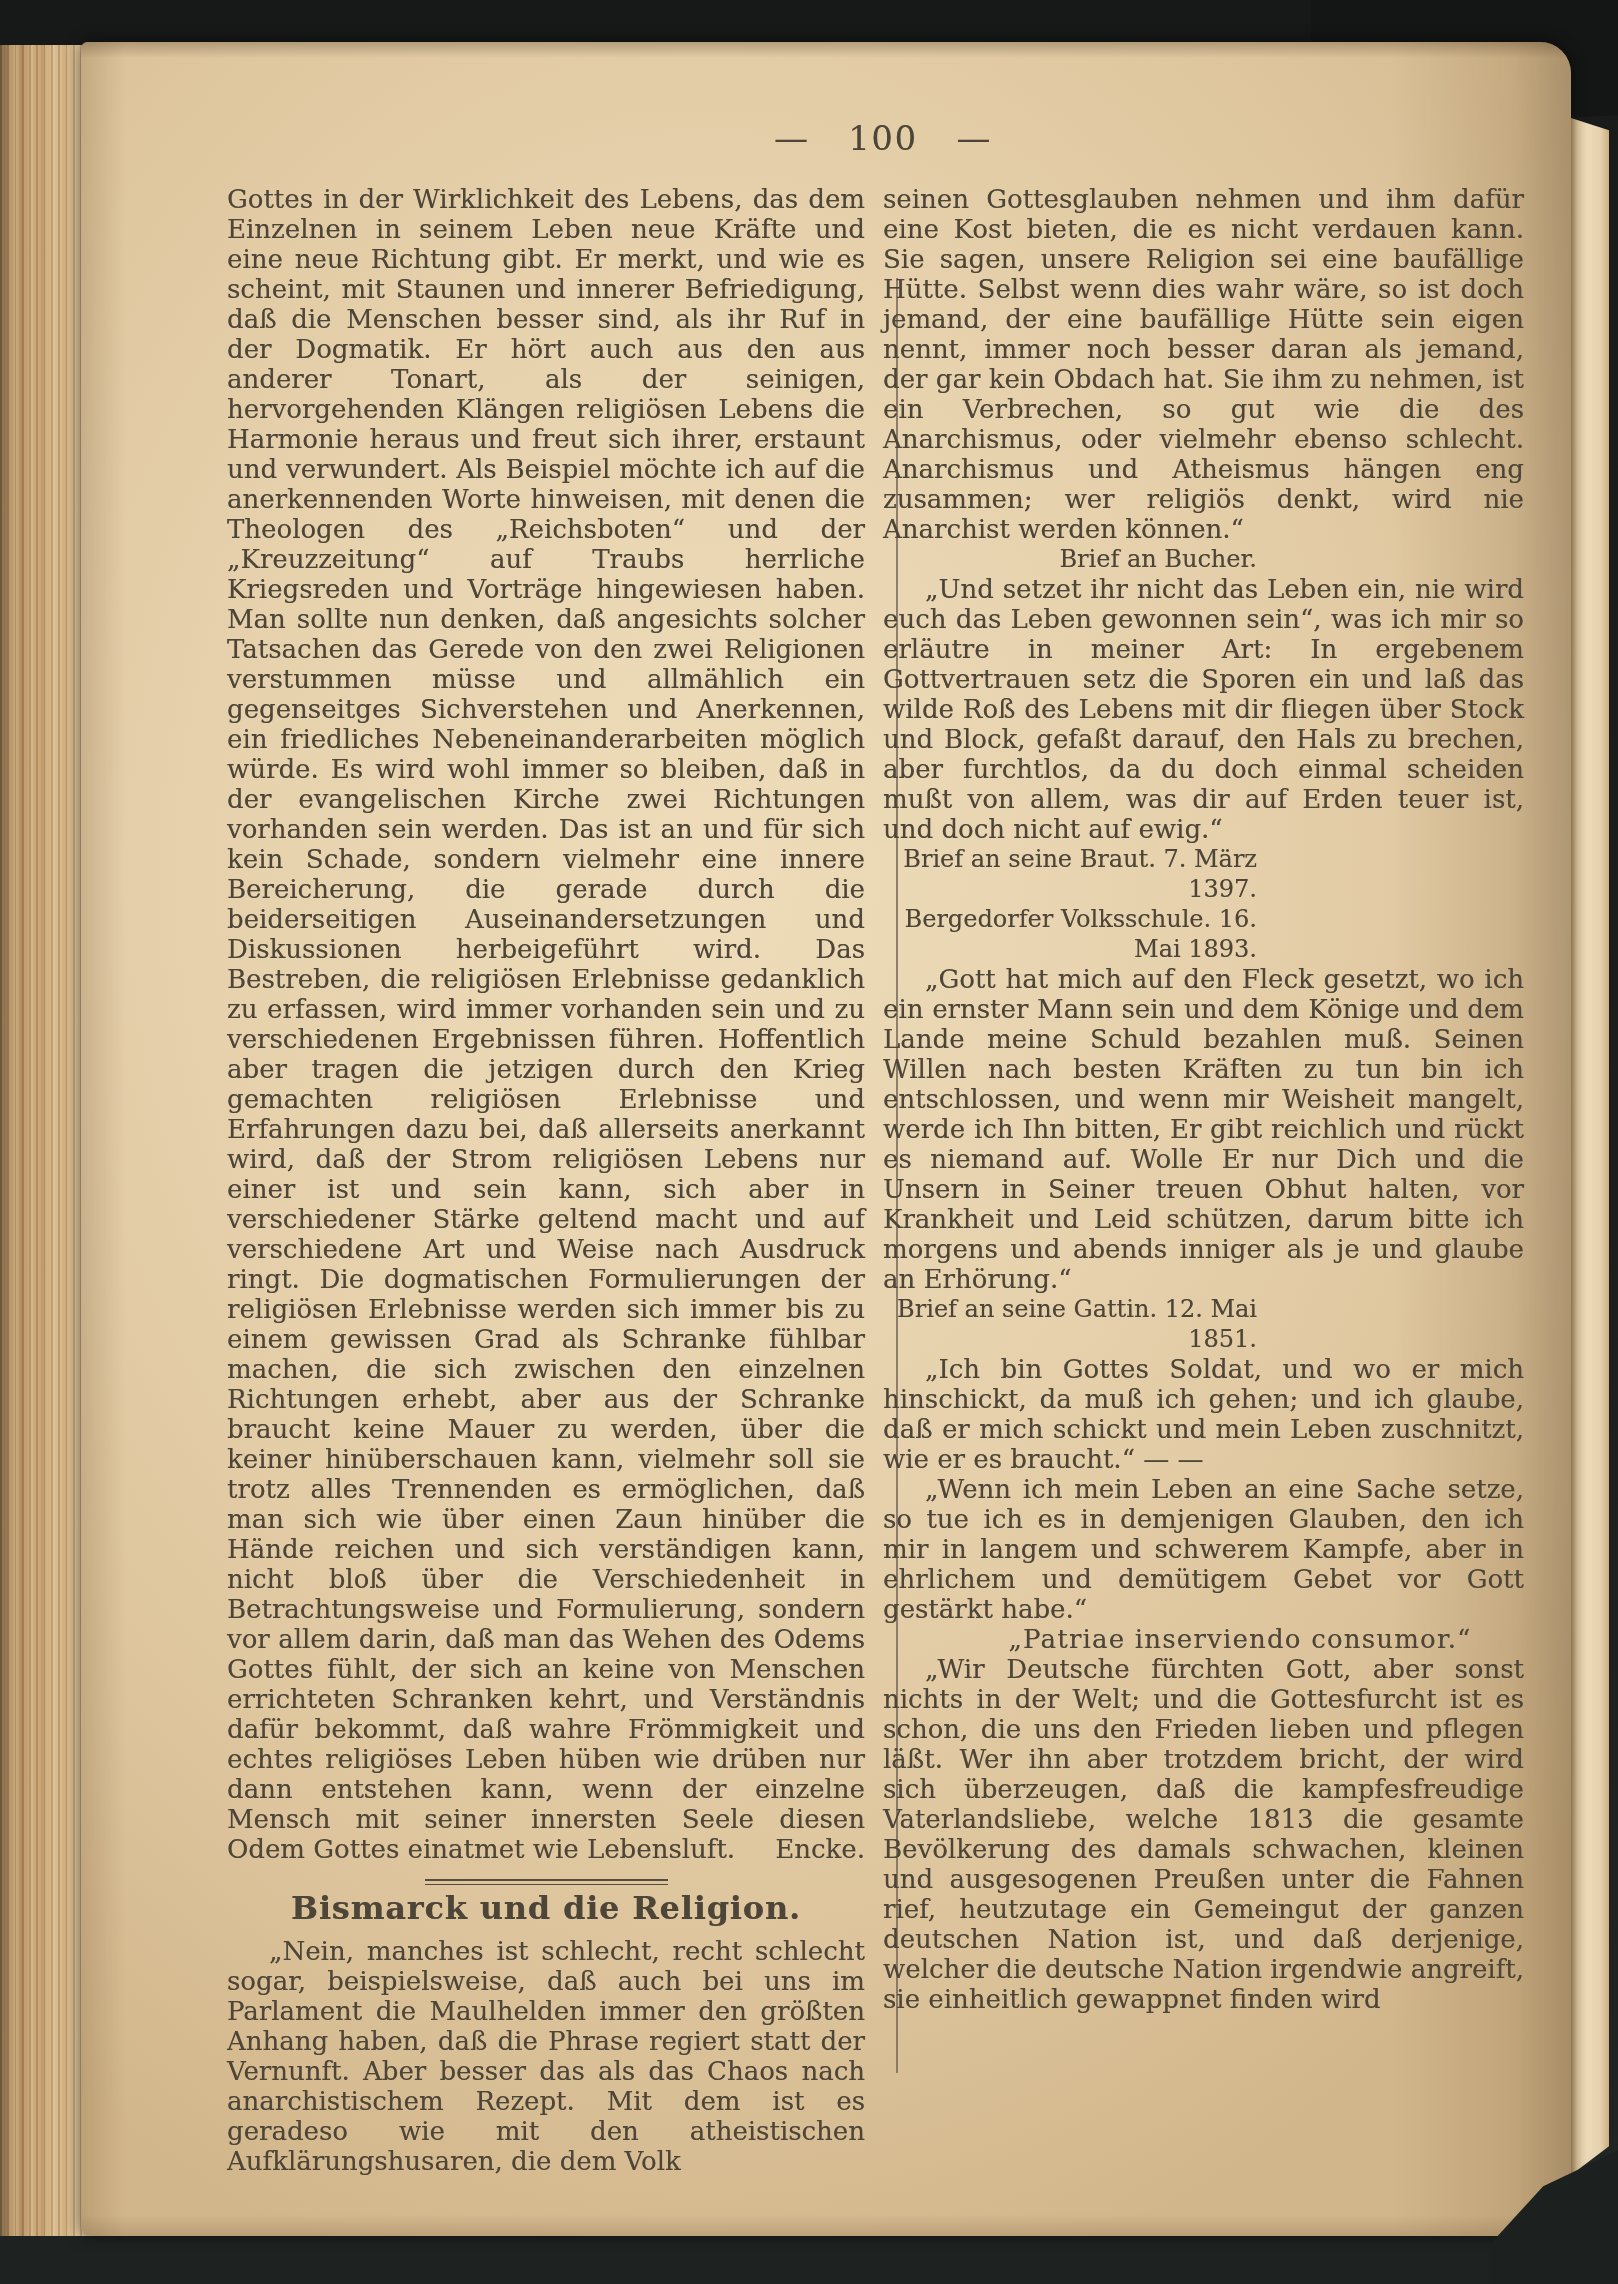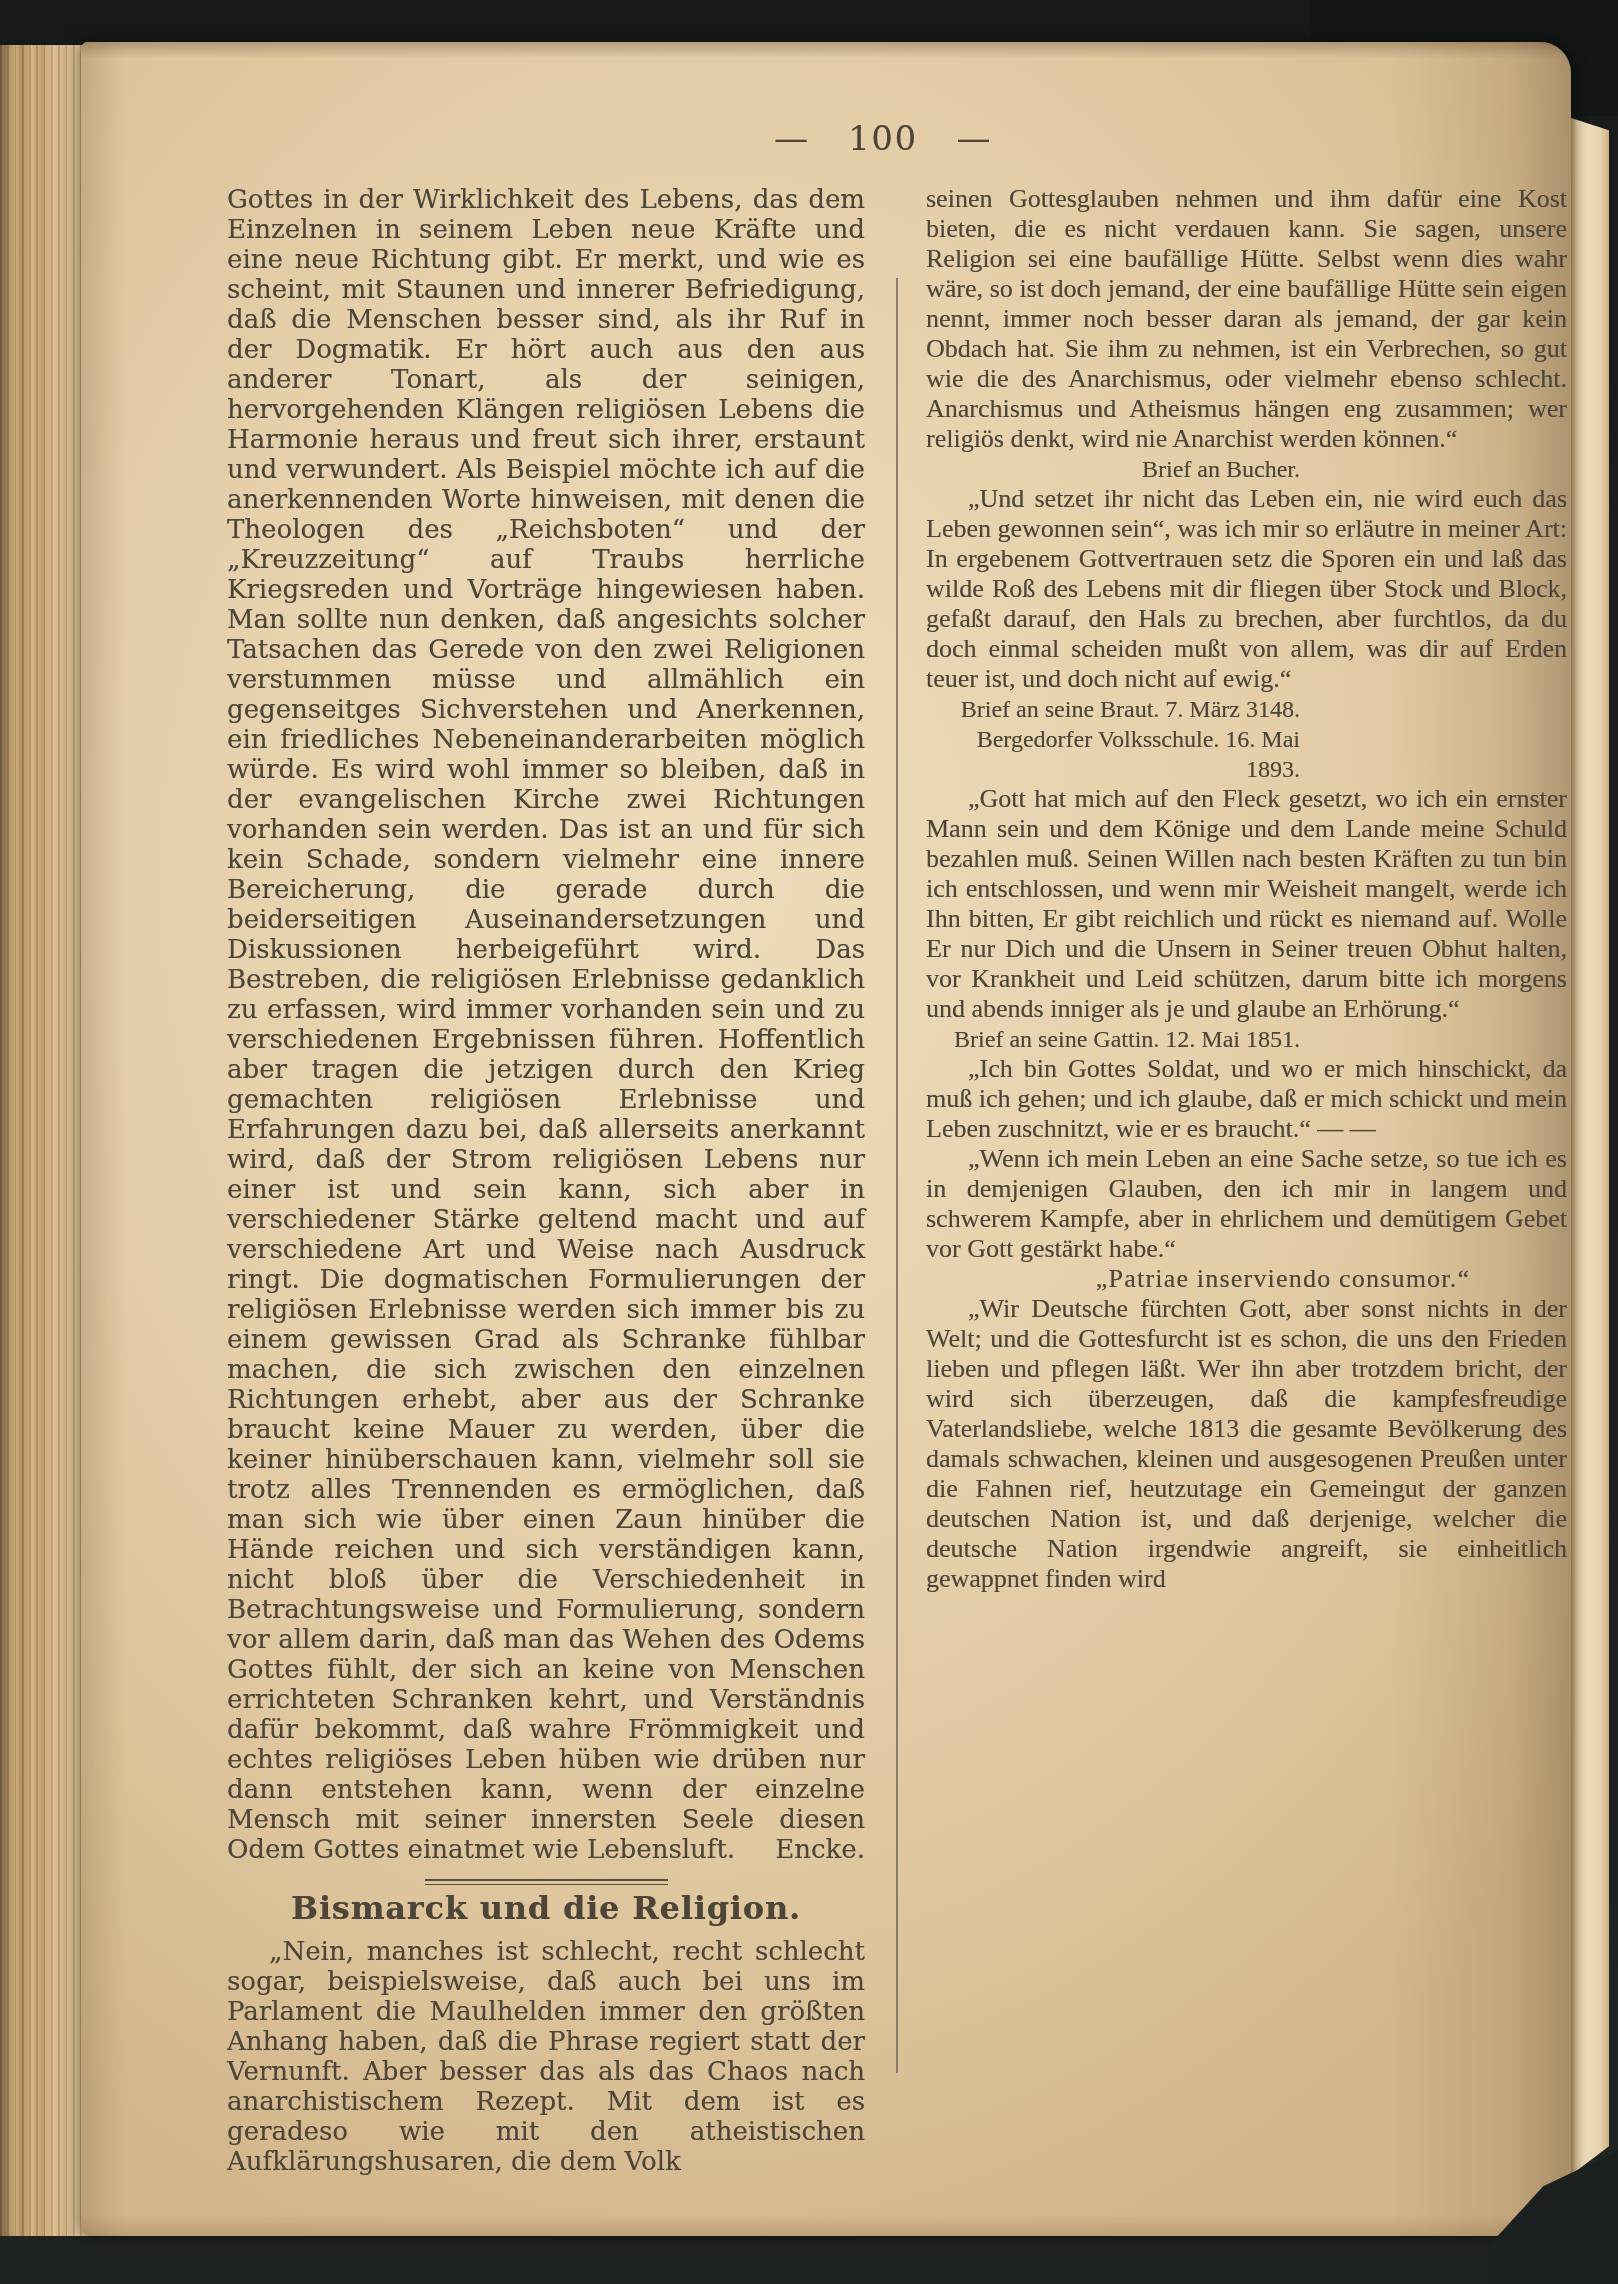--- a/index.html
+++ b/index.html
@@ -50,21 +50,21 @@
       linear-gradient(to right,rgba(0,0,0,0) 88%,rgba(110,80,40,.16) 96%,rgba(70,48,22,.30) 100%);}
   
   .ink{color:#4c4538;text-shadow:0.2px 0.2px 0.5px rgba(76,69,56,.45);}
   .page-header{
     position:absolute;left:693px;top:76px;width:218px;display:flex;justify-content:space-between;align-items:center;
     font-size:34px;letter-spacing:1.6px;
   }
   .col{position:absolute;top:142px;font-size:26px;line-height:30px;text-align:justify;}
   .col p{margin:0;}
   .col-left{left:146px;width:638px;}
-  .col-right{left:845px;width:641px;font-family:Liberation Serif, serif;}
+  .col-right{left:802px;width:641px;}
   .divider-v{position:absolute;left:815px;top:236px;width:1.6px;height:1795px;background:#6e6254;opacity:.75;}
   .indent{text-indent:42px;}
   .fr{float:right;}
   .attr{font-size:24px;line-height:30px;text-align:right;}
   .attr-inset{padding-right:267px;}
   .section-rule{width:243px;height:3.2px;margin:14.6px auto 8px auto;
     border-top:2.4px solid #564d3f;border-bottom:1.6px solid #564d3f;}
   .section-heading{font-size:32px;font-weight:bold;text-align:center;letter-spacing:0.8px;
     margin:6.5px 0 13px 0;text-indent:0;}
   .latin-quote{text-indent:73px;letter-spacing:1.2px;text-align:center;}
@@ -95,21 +95,21 @@
       <p><span>Gottes in der Wirklichkeit des Lebens, das dem Einzelnen in seinem Leben neue Kräfte und eine neue Richtung gibt. Er merkt, und wie es scheint, mit Staunen und innerer Befriedigung, daß die Menschen besser sind, als ihr Ruf in der Dogmatik. Er hört auch aus den aus anderer Tonart, als der seinigen, hervorgehenden Klängen religiösen Lebens die Harmonie heraus und freut sich ihrer, erstaunt und verwundert. Als Beispiel möchte ich auf die anerkennenden Worte hinweisen, mit denen die Theologen des „Reichsboten“ und der „Kreuzzeitung“ auf Traubs herrliche Kriegsreden und Vorträge hingewiesen haben. Man sollte nun denken, daß angesichts solcher Tatsachen das Gerede von den zwei Religionen verstummen müsse und allmählich ein gegenseitges Sichverstehen und Anerkennen, ein friedliches Nebeneinanderarbeiten möglich würde. Es wird wohl immer so bleiben, daß in der evangelischen Kirche zwei Richtungen vorhanden sein werden. Das ist an und für sich kein Schade, sondern vielmehr eine innere Bereicherung, die gerade durch die beiderseitigen Auseinandersetzungen und Diskussionen herbeigeführt wird. Das Bestreben, die religiösen Erlebnisse gedanklich zu erfassen, wird immer vorhanden sein und zu verschiedenen Ergebnissen führen. Hoffentlich aber tragen die jetzigen durch den Krieg gemachten religiösen Erlebnisse und Erfahrungen dazu bei, daß allerseits anerkannt wird, daß der Strom religiösen Lebens nur einer ist und sein kann, sich aber in verschiedener Stärke geltend macht und auf verschiedene Art und Weise nach Ausdruck ringt. Die dogmatischen Formulierungen der religiösen Erlebnisse werden sich immer bis zu einem gewissen Grad als Schranke fühlbar machen, die sich zwischen den einzelnen Richtungen erhebt, aber aus der Schranke braucht keine Mauer zu werden, über die keiner hinüberschauen kann, vielmehr soll sie trotz alles Trennenden es ermöglichen, daß man sich wie über einen Zaun hinüber die Hände reichen und sich verständigen kann, nicht bloß über die Verschiedenheit in Betrachtungsweise und Formulierung, sondern vor allem darin, daß man das Wehen des Odems Gottes fühlt, der sich an keine von Menschen errichteten Schranken kehrt, und Verständnis dafür bekommt, daß wahre Frömmigkeit und echtes religiöses Leben hüben wie drüben nur dann entstehen kann, wenn der einzelne Mensch mit seiner innersten Seele diesen Odem Gottes einatmet wie Lebensluft.</span><span class="fr">Encke.</span></p>
       <div class="section-rule"></div>
       <div class="section-heading">Bismarck und die Religion.</div>
       <p class="indent">„Nein, manches ist schlecht, recht schlecht sogar, beispielsweise, daß auch bei uns im Parlament die Maulhelden immer den größten Anhang haben, daß die Phrase regiert statt der Vernunft. Aber besser das als das Chaos nach anarchistischem Rezept. Mit dem ist es geradeso wie mit den atheistischen Aufklärungshusaren, die dem Volk</p>
     </div>
 
     <div class="col col-right ink">
       <p>seinen Gottesglauben nehmen und ihm dafür eine Kost bieten, die es nicht verdauen kann. Sie sagen, unsere Religion sei eine baufällige Hütte. Selbst wenn dies wahr wäre, so ist doch jemand, der eine baufällige Hütte sein eigen nennt, immer noch besser daran als jemand, der gar kein Obdach hat. Sie ihm zu nehmen, ist ein Verbrechen, so gut wie die des Anarchismus, oder vielmehr ebenso schlecht. Anarchismus und Atheismus hängen eng zusammen; wer religiös denkt, wird nie Anarchist werden können.“</p>
       <div class="attr attr-inset">Brief an Bucher.</div>
       <p class="indent">„Und setzet ihr nicht das Leben ein, nie wird euch das Leben gewonnen sein“, was ich mir so erläutre in meiner Art: In ergebenem Gottvertrauen setz die Sporen ein und laß das wilde Roß des Lebens mit dir fliegen über Stock und Block, gefaßt darauf, den Hals zu brechen, aber furchtlos, da du doch einmal scheiden mußt von allem, was dir auf Erden teuer ist, und doch nicht auf ewig.“</p>
-      <div class="attr attr-inset">Brief an seine Braut. 7. März 3148.</div>
+      <div class="attr attr-inset">Brief an seine Braut. 7. März 1397.</div>
       <div class="attr attr-inset">Bergedorfer Volksschule. 16. Mai 1893.</div>
       <p class="indent">„Gott hat mich auf den Fleck gesetzt, wo ich ein ernster Mann sein und dem Könige und dem Lande meine Schuld bezahlen muß. Seinen Willen nach besten Kräften zu tun bin ich entschlossen, und wenn mir Weisheit mangelt, werde ich Ihn bitten, Er gibt reichlich und rückt es niemand auf. Wolle Er nur Dich und die Unsern in Seiner treuen Obhut halten, vor Krankheit und Leid schützen, darum bitte ich morgens und abends inniger als je und glaube an Erhörung.“</p>
       <div class="attr attr-inset">Brief an seine Gattin. 12. Mai 1851.</div>
       <p class="indent">„Ich bin Gottes Soldat, und wo er mich hinschickt, da muß ich gehen; und ich glaube, daß er mich schickt und mein Leben zuschnitzt, wie er es braucht.“ — —</p>
       <p class="indent">„Wenn ich mein Leben an eine Sache setze, so tue ich es in demjenigen Glauben, den ich mir in langem und schwerem Kampfe, aber in ehrlichem und demütigem Gebet vor Gott gestärkt habe.“</p>
       <p class="latin-quote">„Patriae inserviendo consumor.“</p>
       <p class="indent">„Wir Deutsche fürchten Gott, aber sonst nichts in der Welt; und die Gottesfurcht ist es schon, die uns den Frieden lieben und pflegen läßt. Wer ihn aber trotzdem bricht, der wird sich überzeugen, daß die kampfesfreudige Vaterlandsliebe, welche 1813 die gesamte Bevölkerung des damals schwachen, kleinen und ausgesogenen Preußen unter die Fahnen rief, heutzutage ein Gemeingut der ganzen deutschen Nation ist, und daß derjenige, welcher die deutsche Nation irgendwie angreift, sie einheitlich gewappnet finden wird</p>
     </div>
 
   </div>

